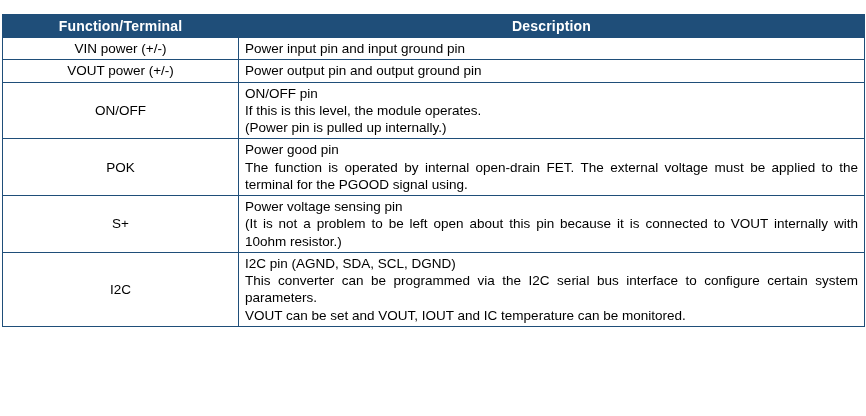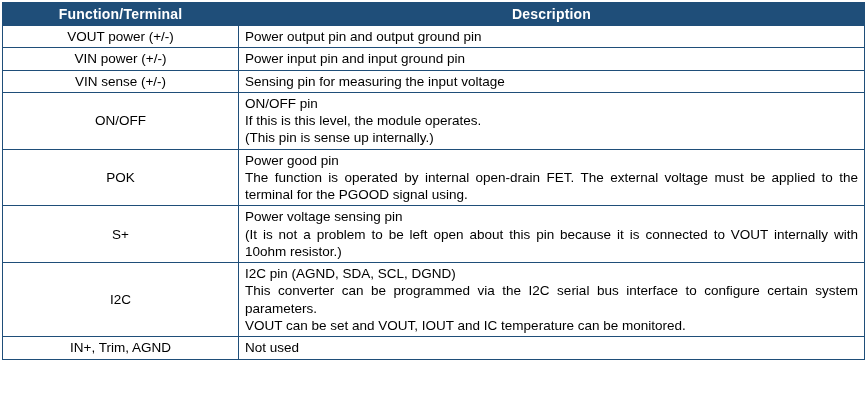--- a/index.html
+++ b/index.html
@@ -9,21 +9,21 @@
   }
   body {
     font-family: "Liberation Sans", sans-serif;
     width: 866px;
     height: 416px;
     overflow: hidden;
   }
   #table-wrap {
     width: 866px;
     box-sizing: border-box;
-    padding: 2px 2px 2px 2px;
+    padding: 14px 2px 2px 2px;
   }
   table.pinout {
     border-collapse: collapse;
     width: 862px;
     table-layout: fixed;
     font-size: 13.5px;
     color: #000000;
   }
   table.pinout col.c1 { width: 236px; }
   table.pinout col.c2 { width: 626px; }
@@ -70,43 +70,37 @@
       <col class="c2">
     </colgroup>
     <thead>
       <tr>
         <th>Function/Terminal</th>
         <th>Description</th>
       </tr>
     </thead>
     <tbody id="table-body">
     <tr>
-          <td class="func">VOUT power (+/-)</td>
-          <td class="desc">
-            <p>Power output pin and output ground pin</p>
-          </td>
-        </tr>
-        <tr>
           <td class="func">VIN power (+/-)</td>
           <td class="desc">
             <p>Power input pin and input ground pin</p>
           </td>
         </tr>
         <tr>
-          <td class="func">VIN sense (+/-)</td>
+          <td class="func">VOUT power (+/-)</td>
           <td class="desc">
-            <p>Sensing pin for measuring the input voltage</p>
+            <p>Power output pin and output ground pin</p>
           </td>
         </tr>
         <tr>
           <td class="func">ON/OFF</td>
           <td class="desc">
             <p>ON/OFF pin</p>
             <p>If this is this level, the module operates.</p>
-            <p>(This pin is sense up internally.)</p>
+            <p>(Power pin is pulled up internally.)</p>
           </td>
         </tr>
         <tr>
           <td class="func">POK</td>
           <td class="desc justify">
             <p>Power good pin</p>
             <p>The function is operated by internal open-drain FET. The external voltage must be applied to the terminal for the PGOOD signal using.</p>
           </td>
         </tr>
         <tr>
@@ -117,21 +111,15 @@
           </td>
         </tr>
         <tr>
           <td class="func">I2C</td>
           <td class="desc justify">
             <p>I2C pin (AGND, SDA, SCL, DGND)</p>
             <p>This converter can be programmed via the I2C serial bus interface to configure certain system parameters.</p>
             <p>VOUT can be set and VOUT, IOUT and IC temperature can be monitored.</p>
           </td>
         </tr>
-        <tr>
-          <td class="func">IN+, Trim, AGND</td>
-          <td class="desc">
-            <p>Not used</p>
-          </td>
-        </tr>
       </tbody>
   </table>
 </div>
 
 </body></html>

